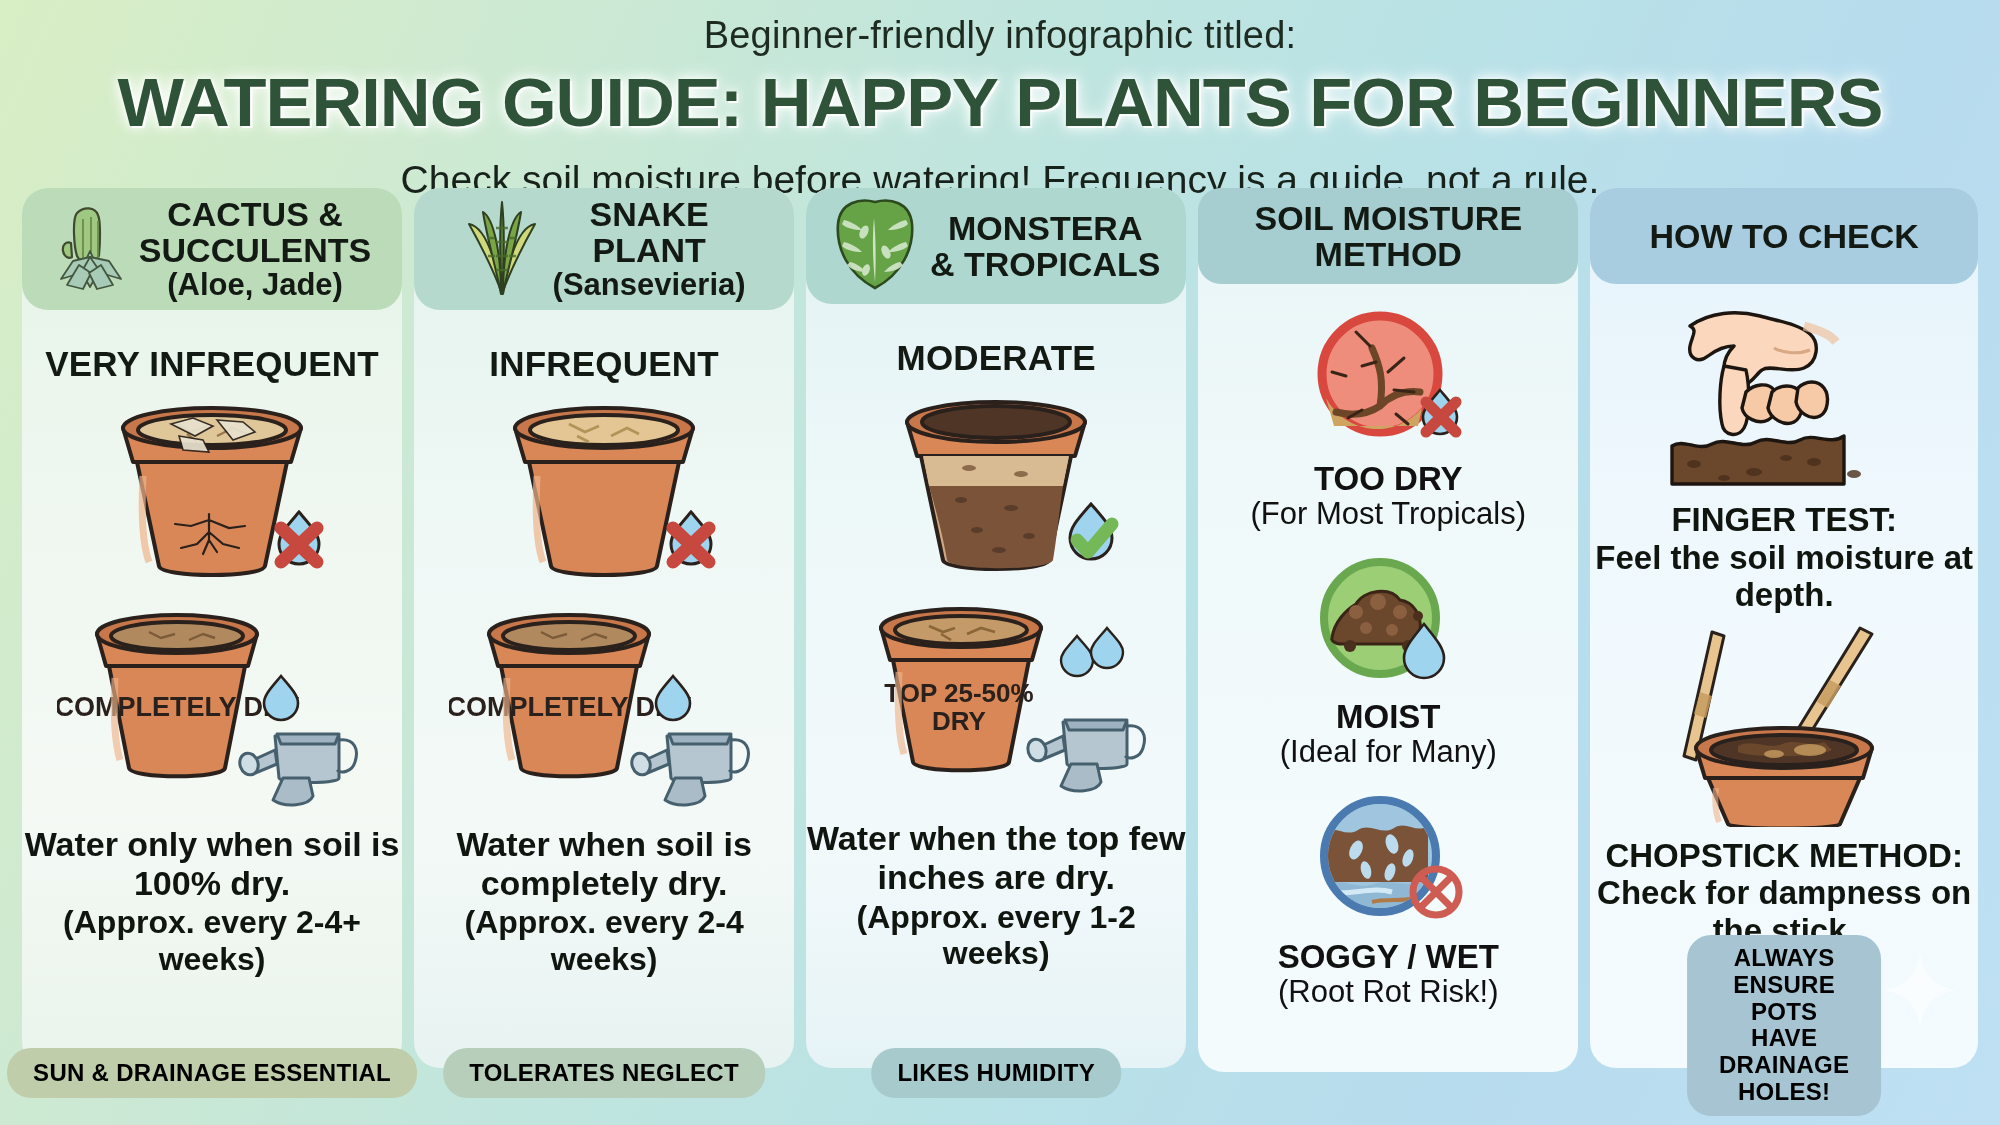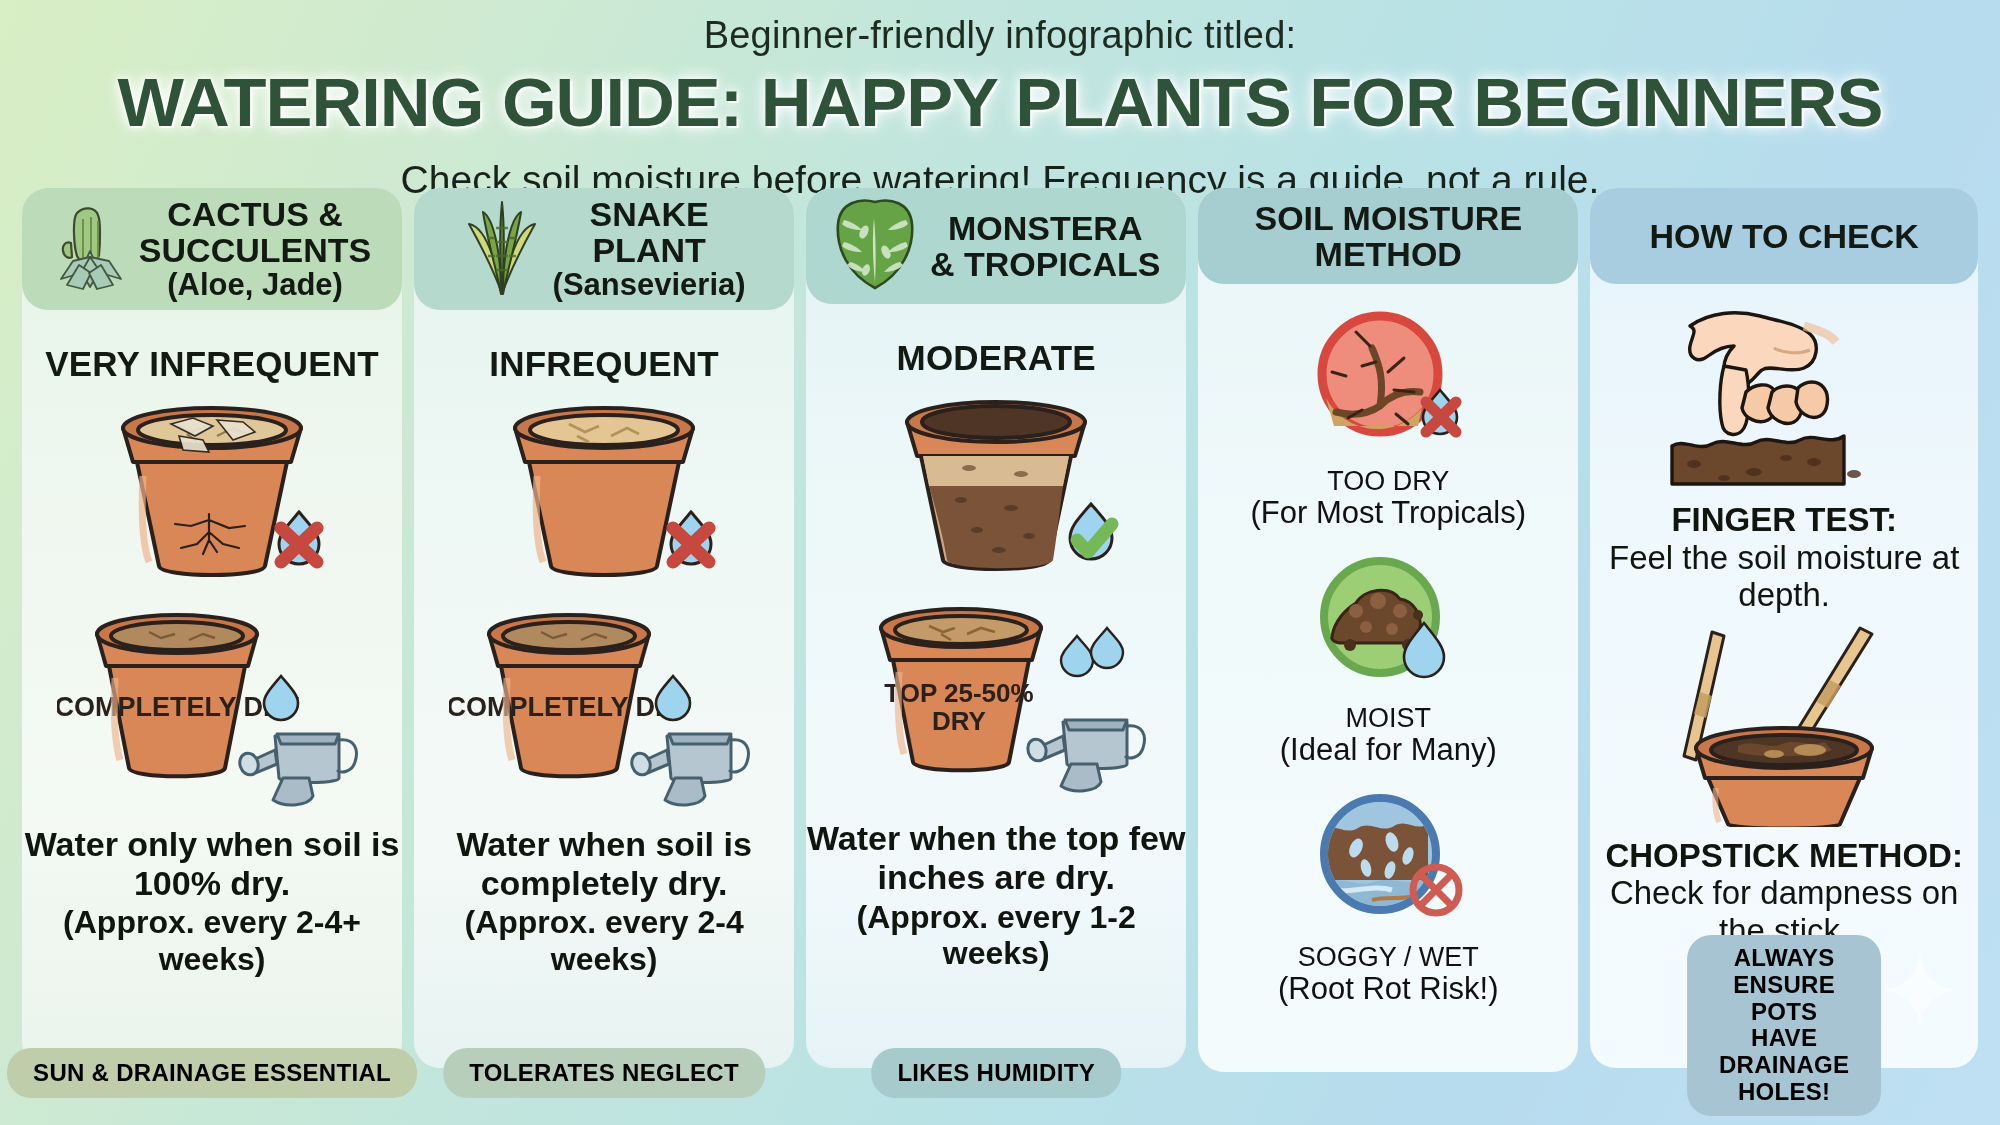--- a/index.html
+++ b/index.html
@@ -39,21 +39,21 @@
   .col.c5 { flex:1.02 1 0; background:linear-gradient(180deg,#e6f3fb 0%,#f0f9fd 45%,#f4fbfe 100%); }
 
   .cardhead {
     width:calc(100% - 0px); min-height:104px; border-radius:26px;
     display:flex; align-items:center; justify-content:center; gap:12px;
     padding:8px 14px; text-align:center;
   }
   .cardhead.h1 { background:#bcdcb9; }
   .cardhead.h2 { background:#b5d9cd; }
   .cardhead.h3 { background:#aed7cf; }
-  .cardhead.h4 { background:#a6cdcf; min-height:96px; }
+  .cardhead.h4 { background:#a6cdcf; min-height:96px;border-radius:23px; }
   .cardhead.h5 { background:#a8cde0; min-height:96px; }
   .cardhead .htext { font-size:34px; font-weight:bold; color:#131a14; line-height:1.06; }
   .cardhead .hsub { font-size:31px; font-weight:bold; display:block; margin-top:1px; }
   .plant-ico { flex:0 0 auto; }
 
   .freq {
     font-size:35px; font-weight:bold; color:#131a14; margin-top:34px; letter-spacing:.2px;
   }
   .potrow { position:relative; width:100%; display:flex; justify-content:center; align-items:flex-end; }
   .potrow.first { margin-top:12px; }
@@ -66,27 +66,27 @@
     font-size:24px; font-weight:bold; color:#000000; white-space:nowrap;
     letter-spacing:.3px;
   }
   .badge.b1 { background:#bfcdab; }
   .badge.b2 { background:#b6ceba; }
   .badge.b3 { background:#a7cbcd; }
   .badge.b5 { background:#a6c4d2; text-align:center; white-space:normal; line-height:1.12; bottom:-48px; padding:10px 22px; }
 
   
   .mrow { display:flex; flex-direction:column; align-items:center; margin-top:22px; }
-  .mlabel { font-size:27px; font-weight:normal; color:#111; margin-top:6px; }
+  .mlabel { font-size:33px; font-weight:bold; color:#111; }
   .msub   { font-size:31px; color:#111; margin-top:-2px;}
 
   
   .htext-block { font-size:33px; text-align:center; color:#101510; line-height:1.14; margin-top:10px;}
   .htext-block b { display:block; font-size:33px; }
-  .htext-block span { font-weight:normal; }
+  .htext-block span { font-weight:bold; }
   .sparkle { position:absolute; right:18px; bottom:34px; opacity:.75; }
 </style>
 </head>
 <body>
 
 <div id="header">
   <div id="kicker">Beginner-friendly infographic titled:</div>
   <div id="title">WATERING GUIDE: HAPPY PLANTS FOR BEGINNERS</div>
   <div id="subtitle">Check soil moisture before watering! Frequency is a guide, not a rule.</div>
 </div>

